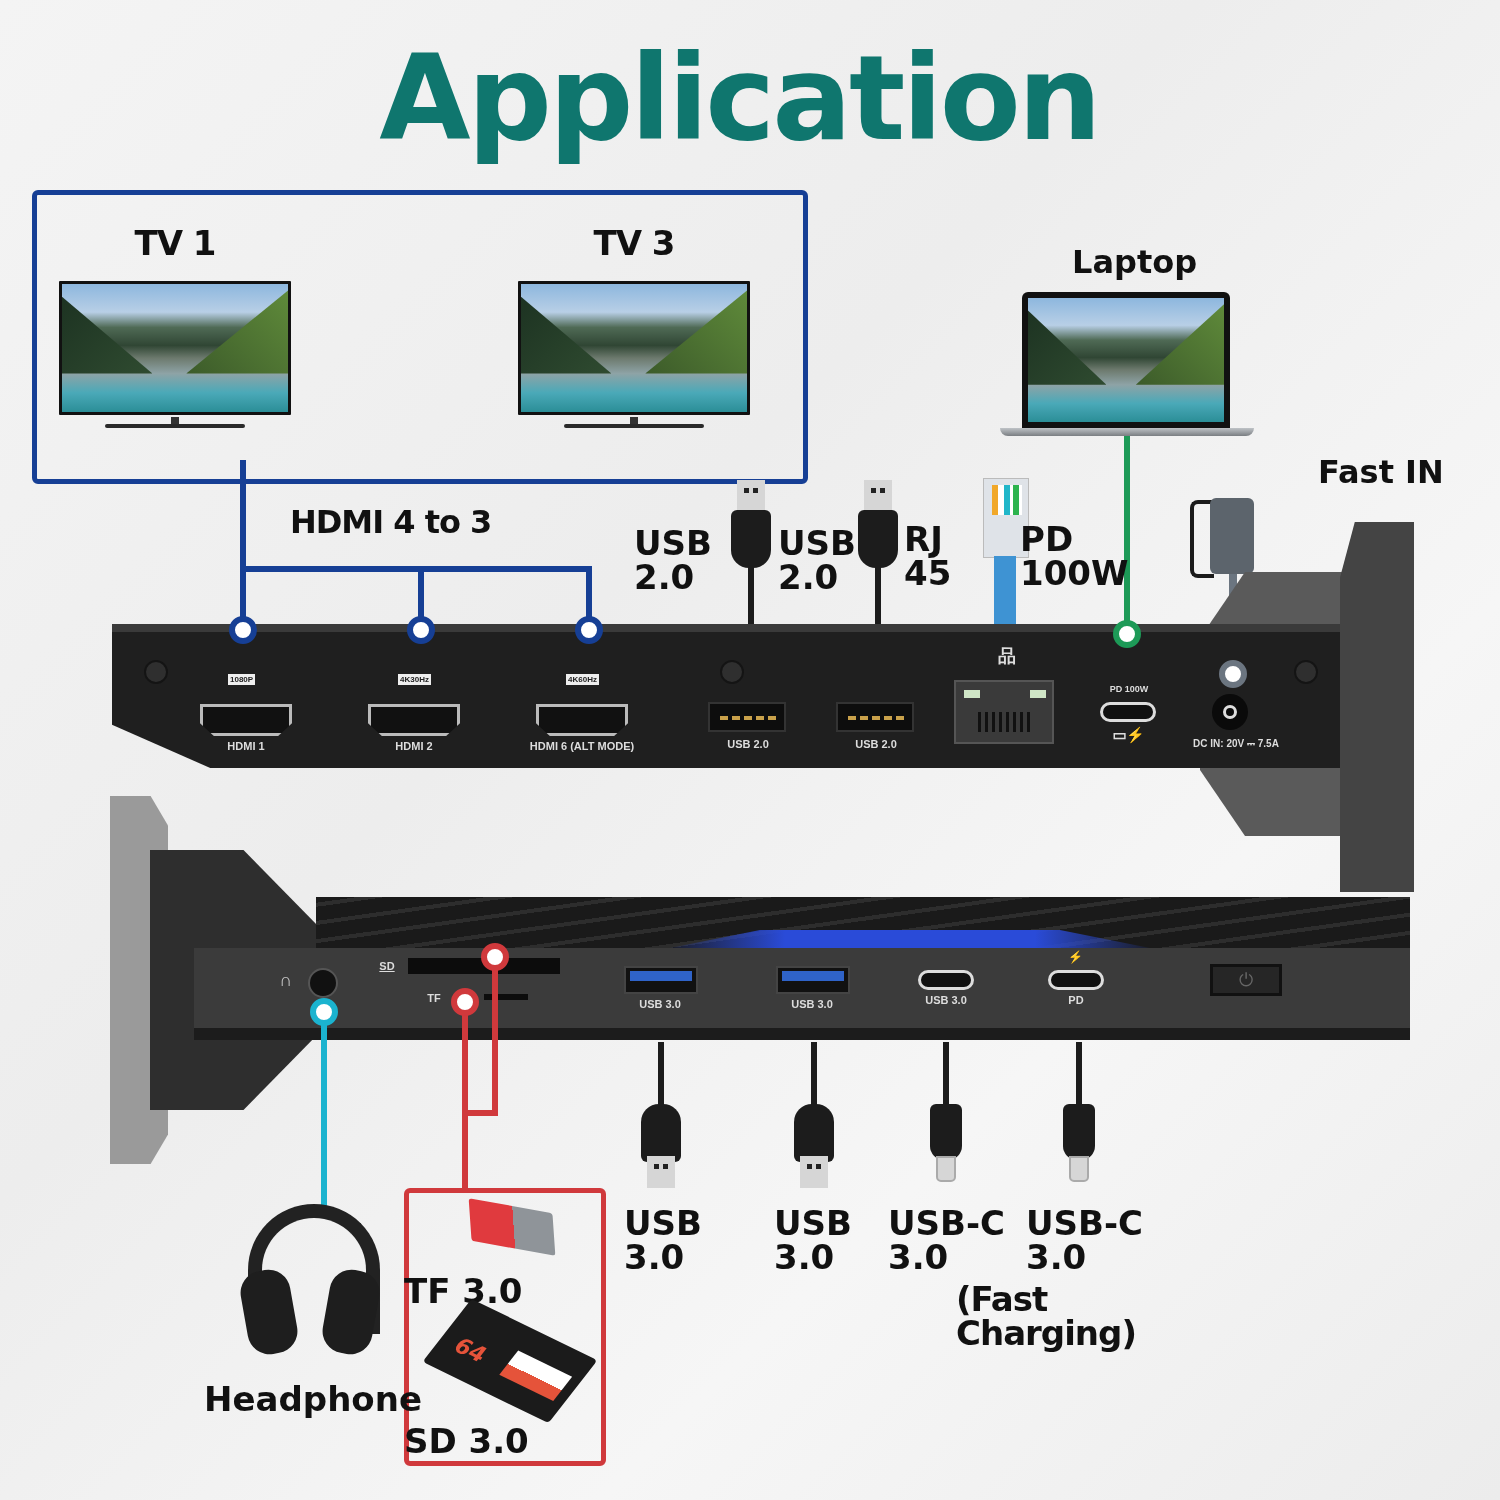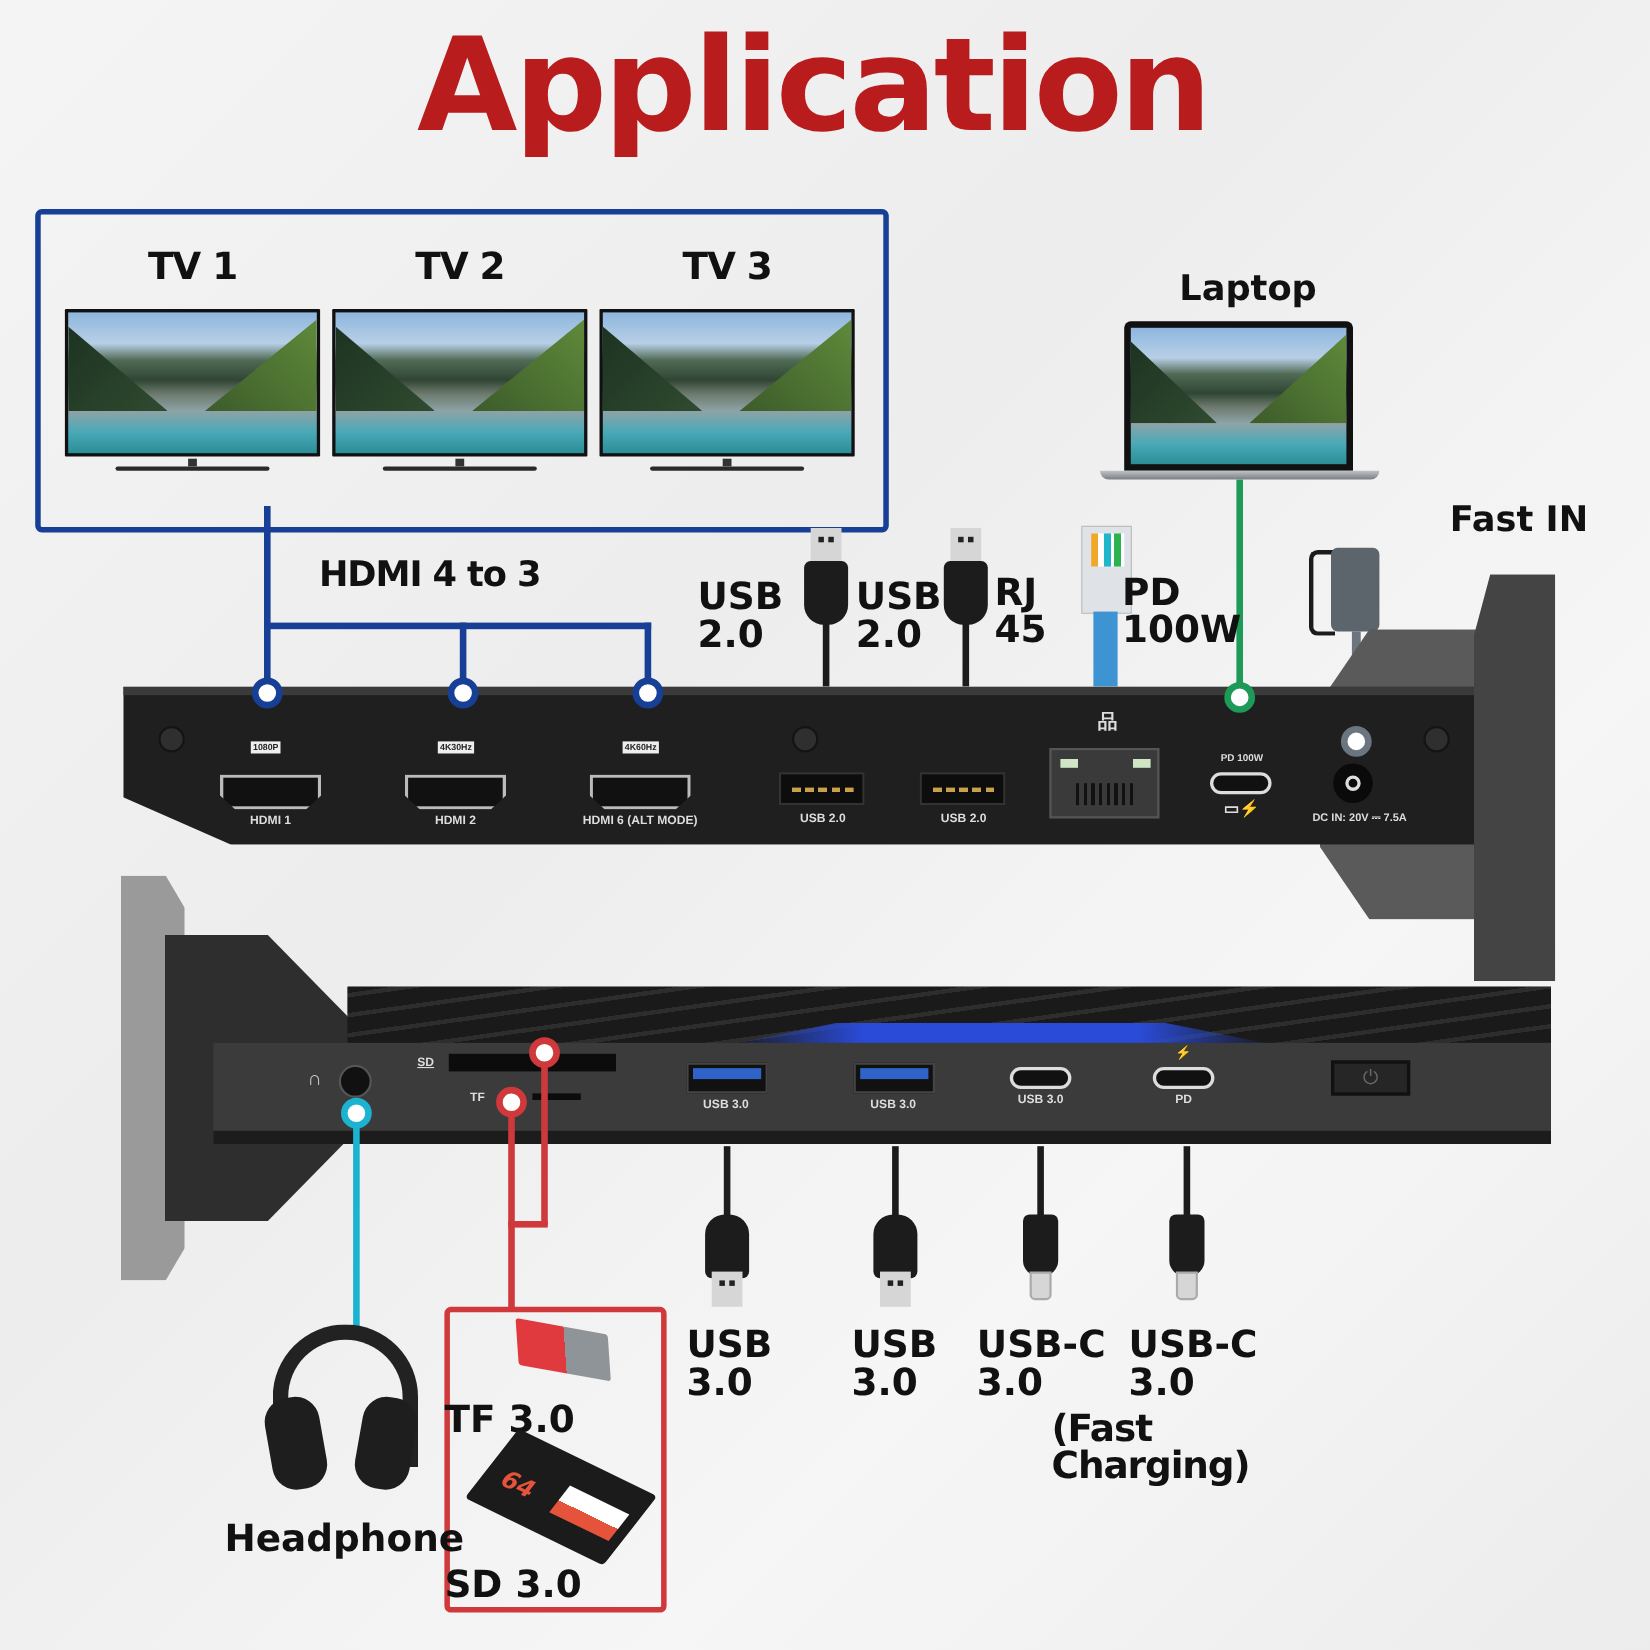--- a/index.html
+++ b/index.html
@@ -5,22 +5,22 @@
   * { box-sizing: border-box; margin: 0; padding: 0; }
   html, body { width: 1500px; height: 1500px; overflow: hidden; }
   body {
     position: relative;
     background: linear-gradient(135deg, #f4f4f4 0%, #ededed 40%, #f6f6f6 70%, #ececec 100%);
     font-family: "DejaVu Sans", sans-serif;
     color: #111;
   }
   .abs { position: absolute; }
   .title {
-    left: 0; top: 8px; width: 1478px; text-align: center;
-    font-size: 118px; font-weight: bold; color: #b91c1c; letter-spacing: -3px;
+    left: 0; top: 29px; width: 1478px; text-align: center;
+    font-size: 118px; font-weight: bold; color: #0f766e; letter-spacing: -3px;
   }
   .lbl { position: absolute; font-weight: bold; color: #111; line-height: 1.0; text-align: left; }
   .lbl-lg { font-size: 34px; }
   .lbl-md { font-size: 32px; }
 
   
   .tv-box { left: 32px; top: 190px; width: 776px; height: 294px; border: 5px solid #163f95; border-radius: 6px; }
   .tv { position: absolute; top: 28px; width: 232px; }
   .tv-label { font-size: 34px; font-weight: bold; text-align: center; letter-spacing: -1px; margin-bottom: 18px; }
   .screen { width: 232px; height: 134px; background: #111; padding: 3px; border-radius: 1px; }
@@ -131,28 +131,21 @@
 <div class="abs title">Application</div>
 
 <div class="abs tv-box">
   <div class="tv" style="left:22px;">
     <div class="tv-label">TV 1</div>
     <div class="screen">
         <div class="scene"></div>
       </div>
     <div class="stand"></div>
   </div>
-  <div class="tv" style="left:265px;">
-    <div class="tv-label">TV 2</div>
-    <div class="screen">
-        <div class="scene"></div>
-      </div>
-    <div class="stand"></div>
-  </div>
-  <div class="tv" style="left:508px;">
+  <div class="tv" style="left:481px;">
     <div class="tv-label">TV 3</div>
     <div class="screen">
         <div class="scene"></div>
       </div>
     <div class="stand"></div>
   </div>
 </div>
 
 <div class="line blue" style="left:240px;top:460px;width:6px;height:170px;"></div>
 <div class="line blue" style="left:240px;top:566px;width:352px;height:6px;"></div>

